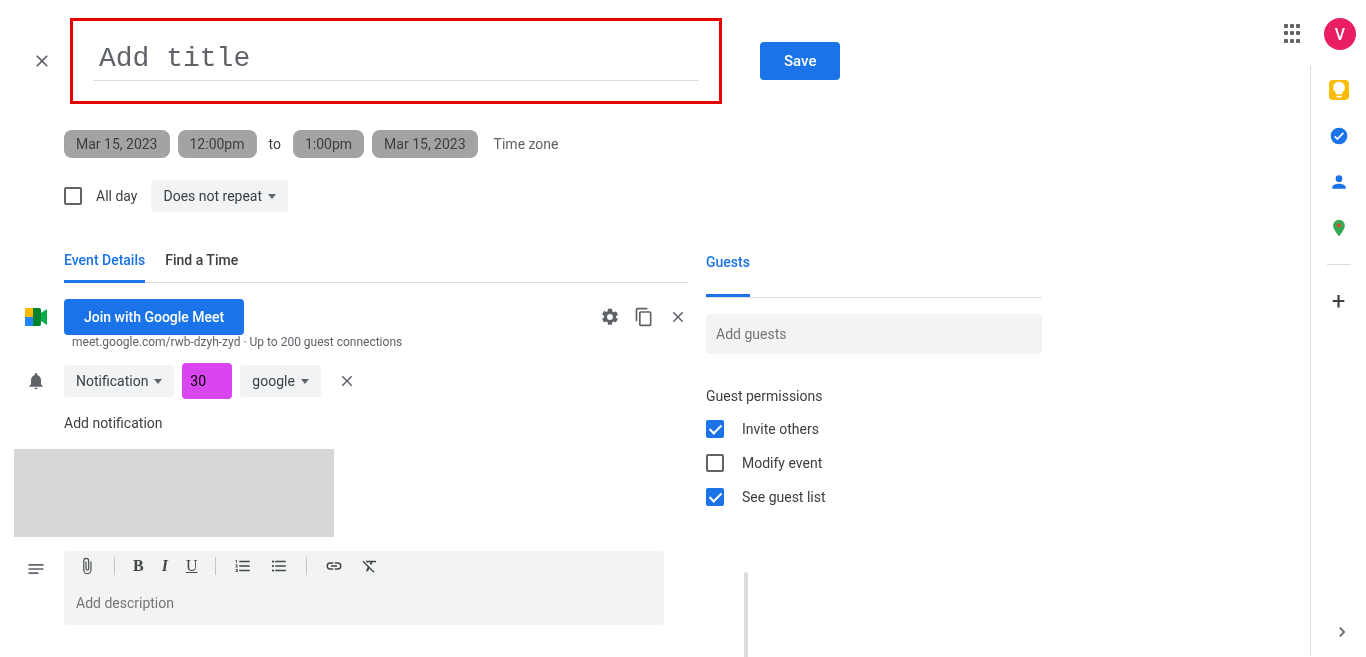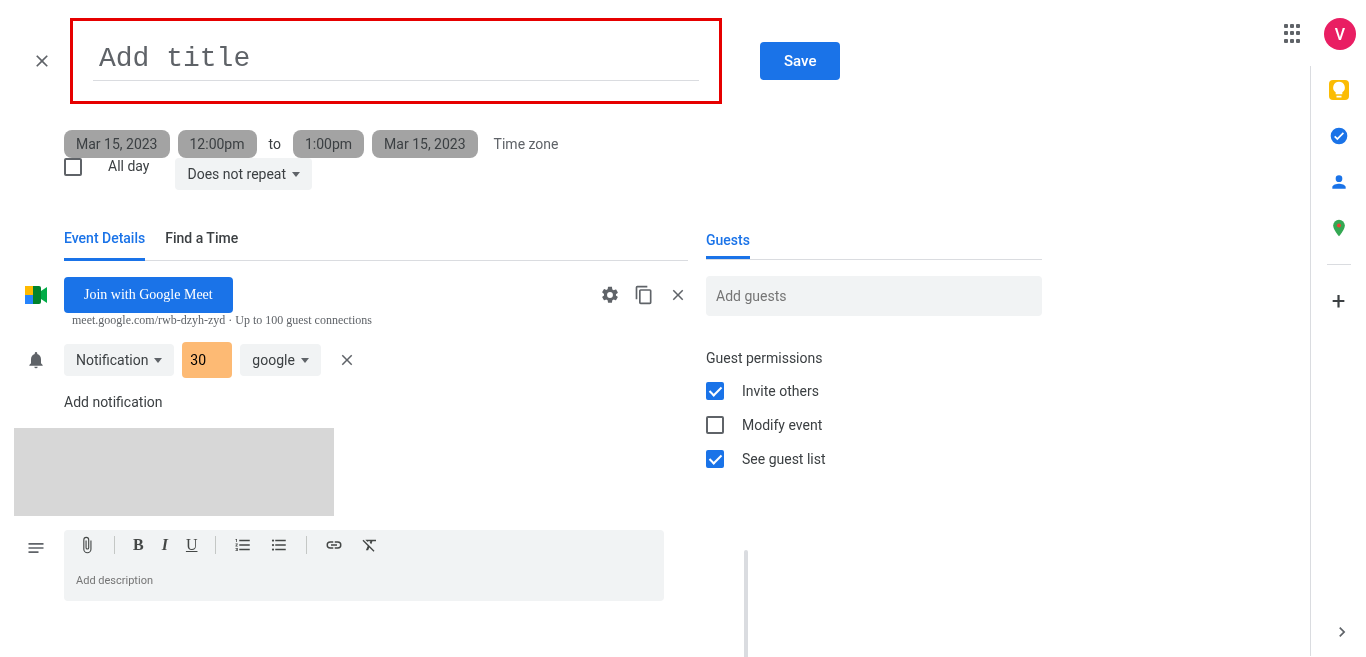--- a/index.html
+++ b/index.html
@@ -100,22 +100,23 @@
     padding: 0 4px;
   }
   .tz-link {
     font-size: 14px;
     color: #5f6368;
     margin-left: 8px;
     cursor: pointer;
   }
   .allday-row {
     display: flex;
-    align-items: flex-start;
-    gap: 26px;
+    align-items: center;
+    gap: 14px;
+    margin-top: 22px;
   }
   .checkbox {
     width: 18px; height: 18px;
     border: 2px solid #5f6368;
     border-radius: 2px;
     cursor: pointer;
     flex-shrink: 0;
   }
   .checkbox.checked {
     background: #1a73e8;
@@ -177,21 +178,21 @@
     margin-left: -40px;
     gap: 16px;
   }
   .row-icon {
     width: 24px; height: 24px;
     color: #5f6368;
     flex-shrink: 0;
     display: flex; align-items: center; justify-content: center;
     margin-top: 6px;
   }
-  .meet-block { margin-top: 16px; font-family: Liberation Serif, serif; }
+  .meet-block { margin-top: 16px; }
   .meet-btn-row { display: flex; align-items: center; gap: 8px; }
   .meet-btn {
     background: #1a73e8;
     color: #fff;
     border: none;
     border-radius: 4px;
     padding: 10px 20px;
     font-size: 14px;
     font-weight: 500;
     cursor: pointer;
@@ -212,21 +213,21 @@
     padding: 12px 10px;
     font-size: 14px;
     width: 600px;
     font-family: inherit;
   }
   .loc-row { margin-top: 22px; }
   .notif-row { margin-top: 14px; }
   .notif-controls { display: flex; align-items: center; gap: 8px; }
   .notif-num {
     width: 50px;
-    background: #fdba74;
+    background: #d946ef;
     border: none;
     border-radius: 4px;
     padding: 10px 8px;
     font-size: 14px;
     text-align: left;
     font-family: inherit;
   }
   .add-notif {
     margin-top: 16px;
     font-size: 14px;
@@ -251,31 +252,31 @@
     width: 600px;
     color: #444746;
   }
   .tb-icon { cursor: pointer; font-family: serif; font-size: 16px; }
   .tb-sep { width: 1px; height: 18px; background: #c4c7c5; }
   .desc-input {
     background: #f1f3f4;
     border: none;
     padding: 14px 12px;
     width: 600px;
-    font-size: 11px;
+    font-size: 14px;
     color: #5f6368;
     border-radius: 0 0 4px 4px;
     font-family: inherit;
   }
   .guests-tab {
     font-size: 14px;
     font-weight: 500;
     color: #1a73e8;
     display: inline-block;
-    padding-bottom: 8px;
+    padding-bottom: 24px;
     border-bottom: 3px solid #1a73e8;
   }
   .guests-tabs { border-bottom: 1px solid #dadce0; }
   .guest-input {
     margin-top: 16px;
     background: #f1f3f4;
     border: none;
     border-radius: 4px;
     padding: 12px 10px;
     font-size: 14px;
@@ -404,21 +405,21 @@
                     <path fill="currentColor" d="M16 1H4a2 2 0 0 0-2 2v14h2V3h12V1zm3 4H8a2 2 0 0 0-2 2v14a2 2 0 0 0 2 2h11a2 2 0 0 0 2-2V7a2 2 0 0 0-2-2zm0 16H8V7h11v14z"></path>
                   </svg>
               </div>
               <div class="icon-btn">
                 <svg viewBox="0 0 24 24" width="18" height="18">
                     <path fill="currentColor" d="M19 6.41 17.59 5 12 10.59 6.41 5 5 6.41 10.59 12 5 17.59 6.41 19 12 13.41 17.59 19 19 17.59 13.41 12z"></path>
                   </svg>
               </div>
             </div>
           </div>
-          <div class="meet-url" style="padding-left:8px;">meet.google.com/rwb-dzyh-zyd · Up to 100 guest connections</div>
+          <div class="meet-url" style="padding-left:8px;">meet.google.com/rwb-dzyh-zyd · Up to 200 guest connections</div>
         </div>
       </div>
 
 
       <div class="row-with-icon notif-row">
         <div class="row-icon">
           <svg viewBox="0 0 24 24" width="20" height="20">
               <path fill="currentColor" d="M12 22a2 2 0 0 0 2-2h-4a2 2 0 0 0 2 2zm6-6V11c0-3.07-1.63-5.64-4.5-6.32V4a1.5 1.5 0 0 0-3 0v.68C7.63 5.36 6 7.92 6 11v5l-2 2v1h16v-1l-2-2z"></path>
             </svg>
         </div>

